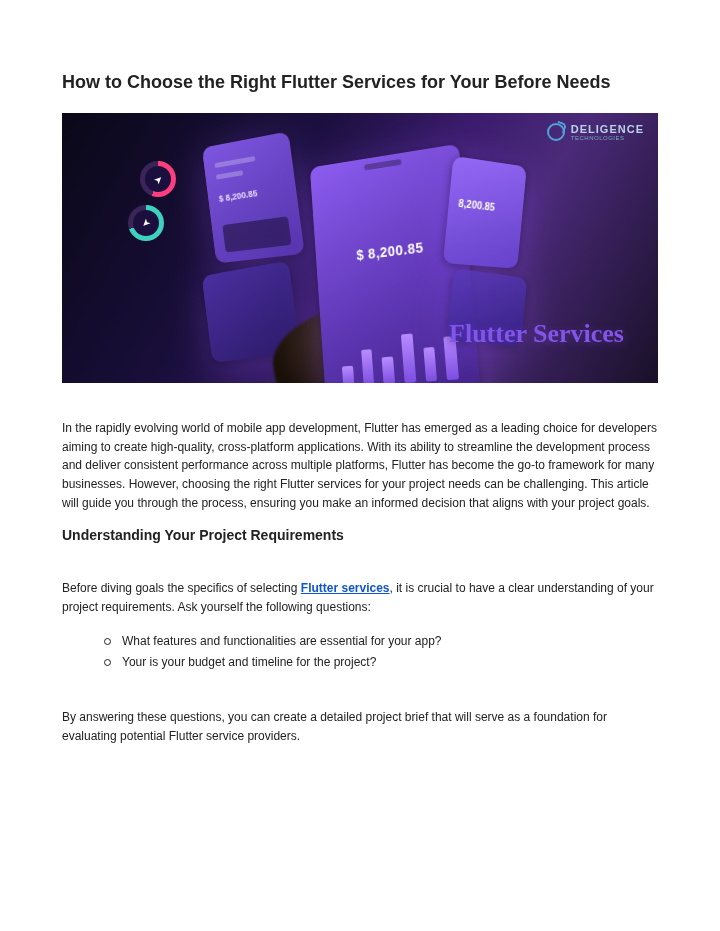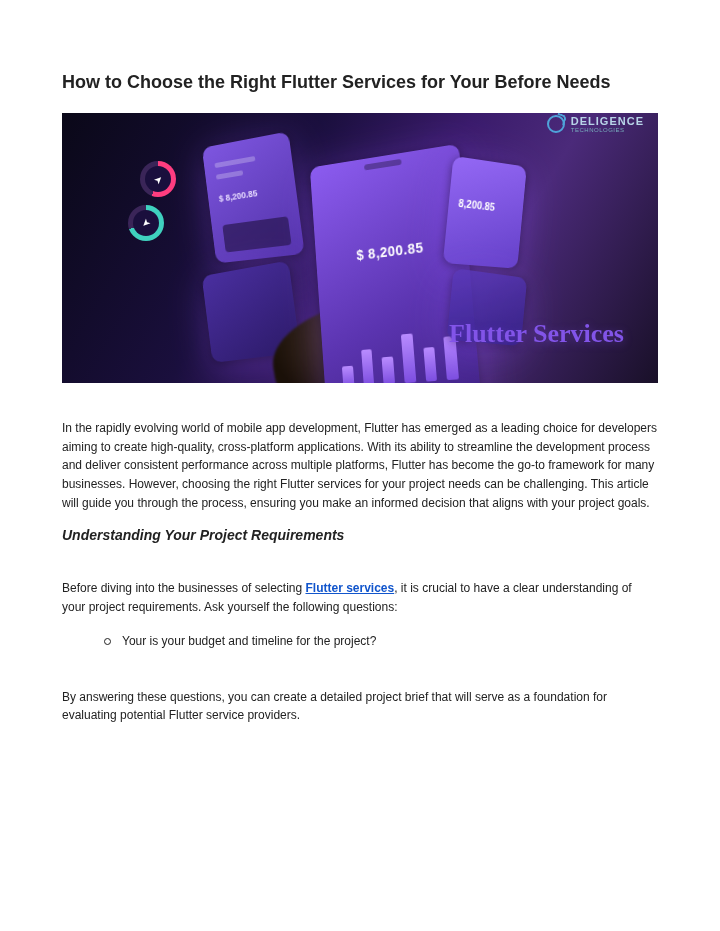--- a/index.html
+++ b/index.html
@@ -20,21 +20,21 @@
   .hero {
     width: 100%;
     height: 270px;
     background: linear-gradient(120deg, #0a0818 0%, #1a0f3d 35%, #3a1b6b 55%, #4b2a7a 70%, #191028 100%);
     position: relative;
     overflow: hidden;
     margin-bottom: 18px;
   }
   .brand {
     position: absolute;
-    top: 2px;
+    top: 10px;
     right: 14px;
     display: flex;
     align-items: center;
     gap: 6px;
   }
   .brand-icon {
     width: 18px; height: 18px;
     border: 2px solid #4fa3d9;
     border-radius: 50%;
     position: relative;
@@ -131,21 +131,20 @@
     line-height: 1.55;
     margin-bottom: 15px;
     color: #222;
     margin-top: 36px;
   }
   h2 {
     font-size: 14px;
     font-weight: bold;
     margin-bottom: 12px;
     margin-top: 4px;
-    font-style: italic;
   }
   .link {
     color: #1155cc;
     text-decoration: underline;
     font-weight: bold;
   }
   ul {
     margin: 0 0 15px 0;
     padding-left: 60px;
     font-size: 12px;
@@ -209,20 +208,21 @@
   <div class="panel card4"></div>
 
   <div class="hero-title">Flutter Services</div>
 </div>
 
 <p class="body">In the rapidly evolving world of mobile app development, Flutter has emerged as a leading choice for developers aiming to create high-quality, cross-platform applications. With its ability to streamline the development process and deliver consistent performance across multiple platforms, Flutter has become the go-to framework for many businesses. However, choosing the right Flutter services for your project needs can be challenging. This article will guide you through the process, ensuring you make an informed decision that aligns with your project goals.</p>
 
 <h2>Understanding Your Project Requirements</h2>
 
 <p class="body">
-  <span>Before diving into the businesses of selecting </span><a class="link" href="#">Flutter services</a><span>, it is crucial to have a clear understanding of your project requirements. Ask yourself the following questions:</span>
+  <span>Before diving goals the specifics of selecting </span><a class="link" href="#">Flutter services</a><span>, it is crucial to have a clear understanding of your project requirements. Ask yourself the following questions:</span>
 </p>
 
 <ul>
+  <li>What features and functionalities are essential for your app?</li>
   <li>Your is your budget and timeline for the project?</li>
 </ul>
 
 <p class="body">By answering these questions, you can create a detailed project brief that will serve as a foundation for evaluating potential Flutter service providers.</p>
 
 </body></html>

